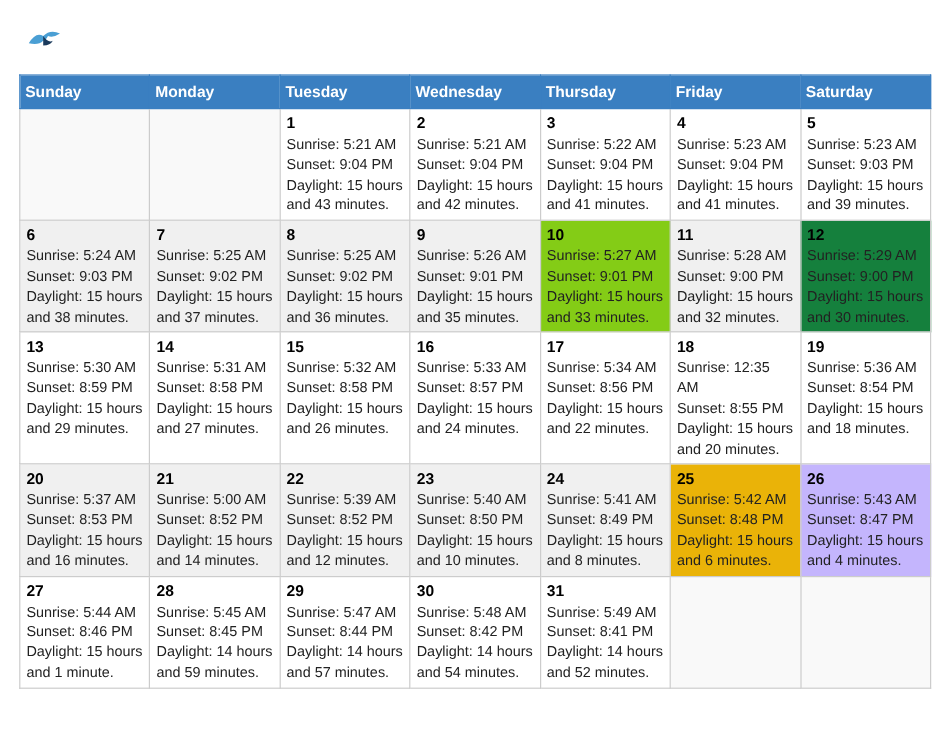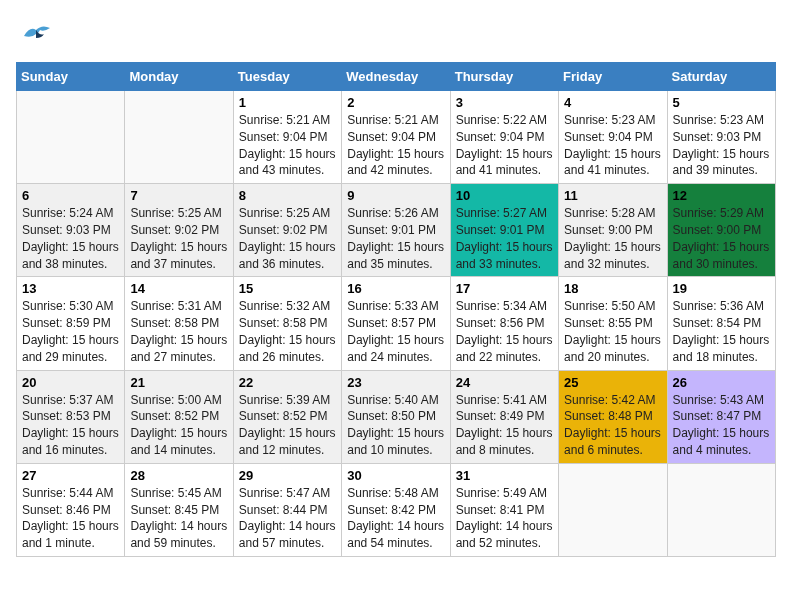--- a/index.html
+++ b/index.html
@@ -194,21 +194,21 @@
 Daylight: 15 hours
 and 36 minutes.</div>
         </td>
         <td style="background: rgb(240, 240, 240);">
           <span class="day-number">9</span>
           <div class="day-info" style="white-space: pre-line;">Sunrise: 5:26 AM
 Sunset: 9:01 PM
 Daylight: 15 hours
 and 35 minutes.</div>
         </td>
-        <td style="background: #14b8a6;">
+        <td style="background: #84cc16;">
           <span class="day-number">10</span>
           <div class="day-info" style="white-space: pre-line;">Sunrise: 5:27 AM
 Sunset: 9:01 PM
 Daylight: 15 hours
 and 33 minutes.</div>
         </td>
         <td style="background: rgb(240, 240, 240);">
           <span class="day-number">11</span>
           <div class="day-info" style="white-space: pre-line;">Sunrise: 5:28 AM
 Sunset: 9:00 PM
@@ -254,21 +254,21 @@
         </td>
         <td>
           <span class="day-number">17</span>
           <div class="day-info" style="white-space: pre-line;">Sunrise: 5:34 AM
 Sunset: 8:56 PM
 Daylight: 15 hours
 and 22 minutes.</div>
         </td>
         <td>
           <span class="day-number">18</span>
-          <div class="day-info" style="white-space: pre-line;">Sunrise: 5:50 AM
+          <div class="day-info" style="white-space: pre-line;">Sunrise: 12:35 AM
 Sunset: 8:55 PM
 Daylight: 15 hours
 and 20 minutes.</div>
         </td>
         <td>
           <span class="day-number">19</span>
           <div class="day-info" style="white-space: pre-line;">Sunrise: 5:36 AM
 Sunset: 8:54 PM
 Daylight: 15 hours
 and 18 minutes.</div>

